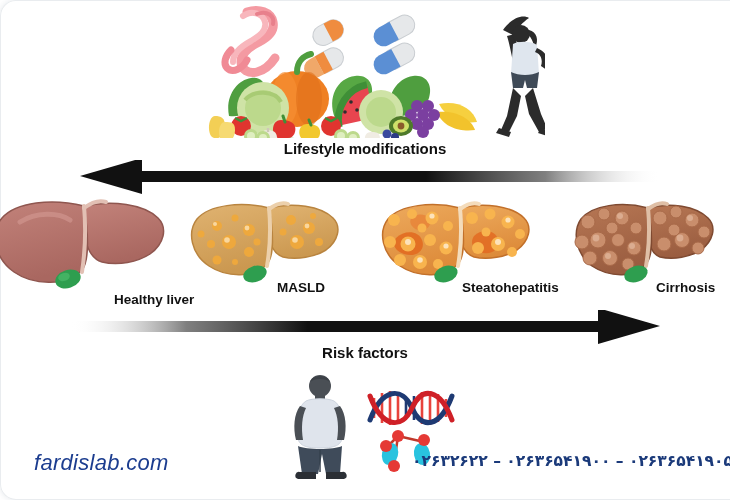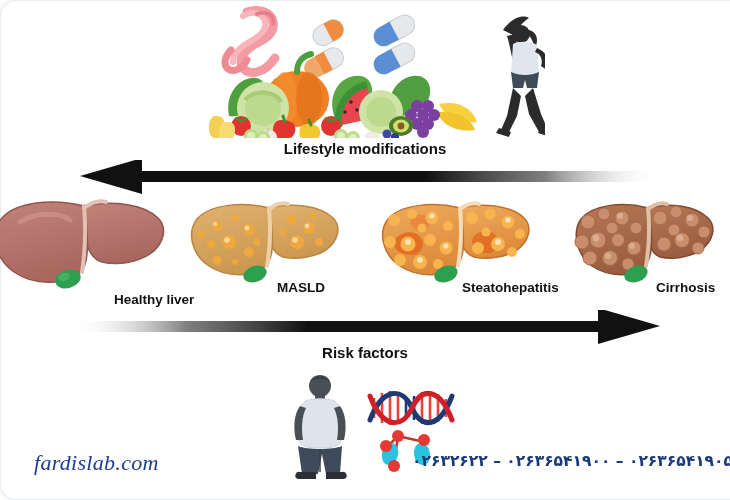--- a/index.html
+++ b/index.html
@@ -59,21 +59,21 @@
     color: #111111;
     white-space: nowrap;
   }
 
   
   #risk-cluster { left: 280px; top: 372px; width: 200px; height: 118px; }
 
   
   #watermark {
     left: 34px; top: 450px;
-    font-family: Liberation Serif, serif;
+    font-family: Liberation Sans, sans-serif;
     font-style: italic;
     font-size: 22px;
     color: #1c3d8f;
     letter-spacing: 0.3px;
   }
   #contact-line {
     left: 373px; top: 452px;
     width: 360px;
     text-align: right;
     font-family: "DejaVu Sans", sans-serif;

